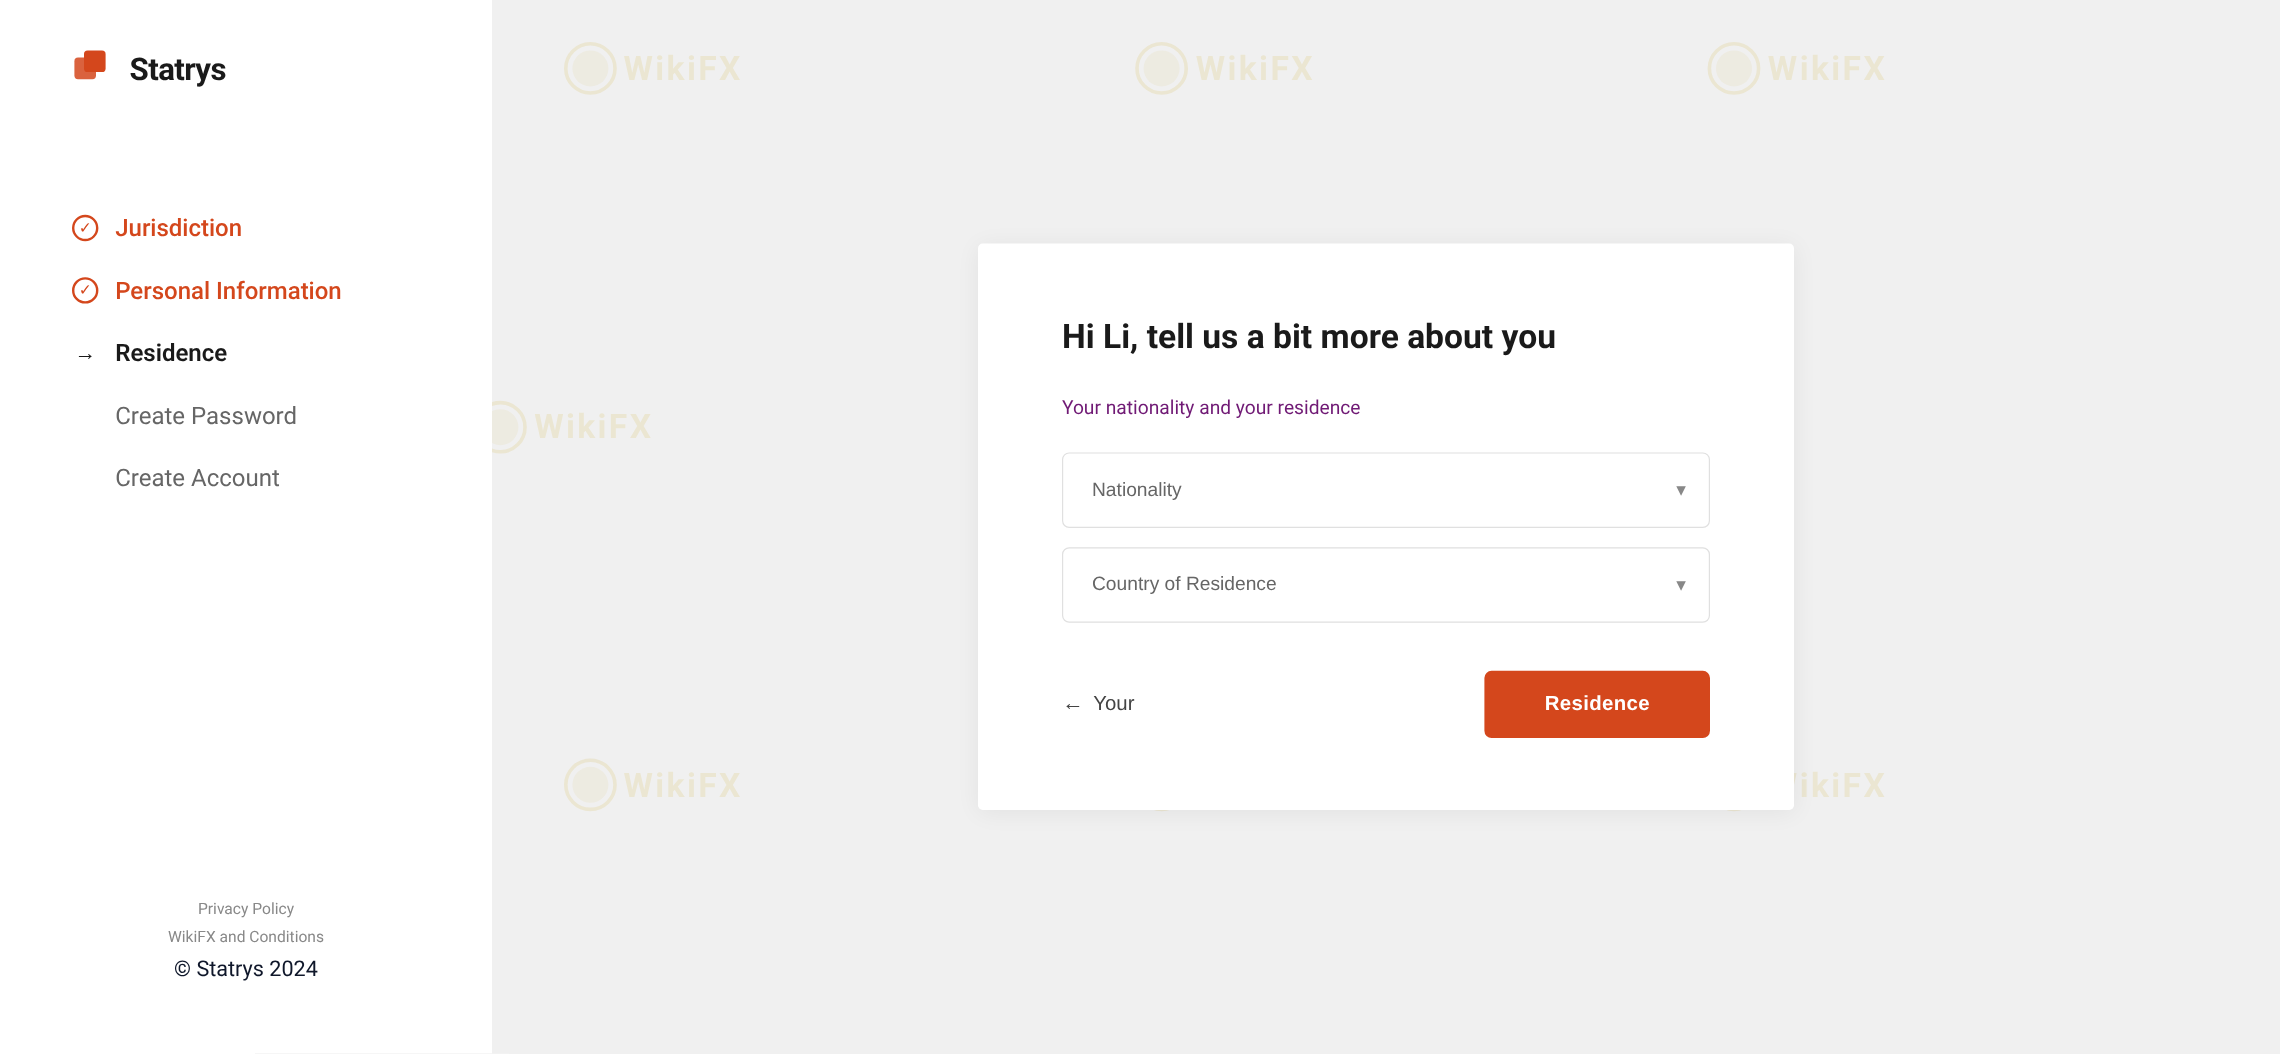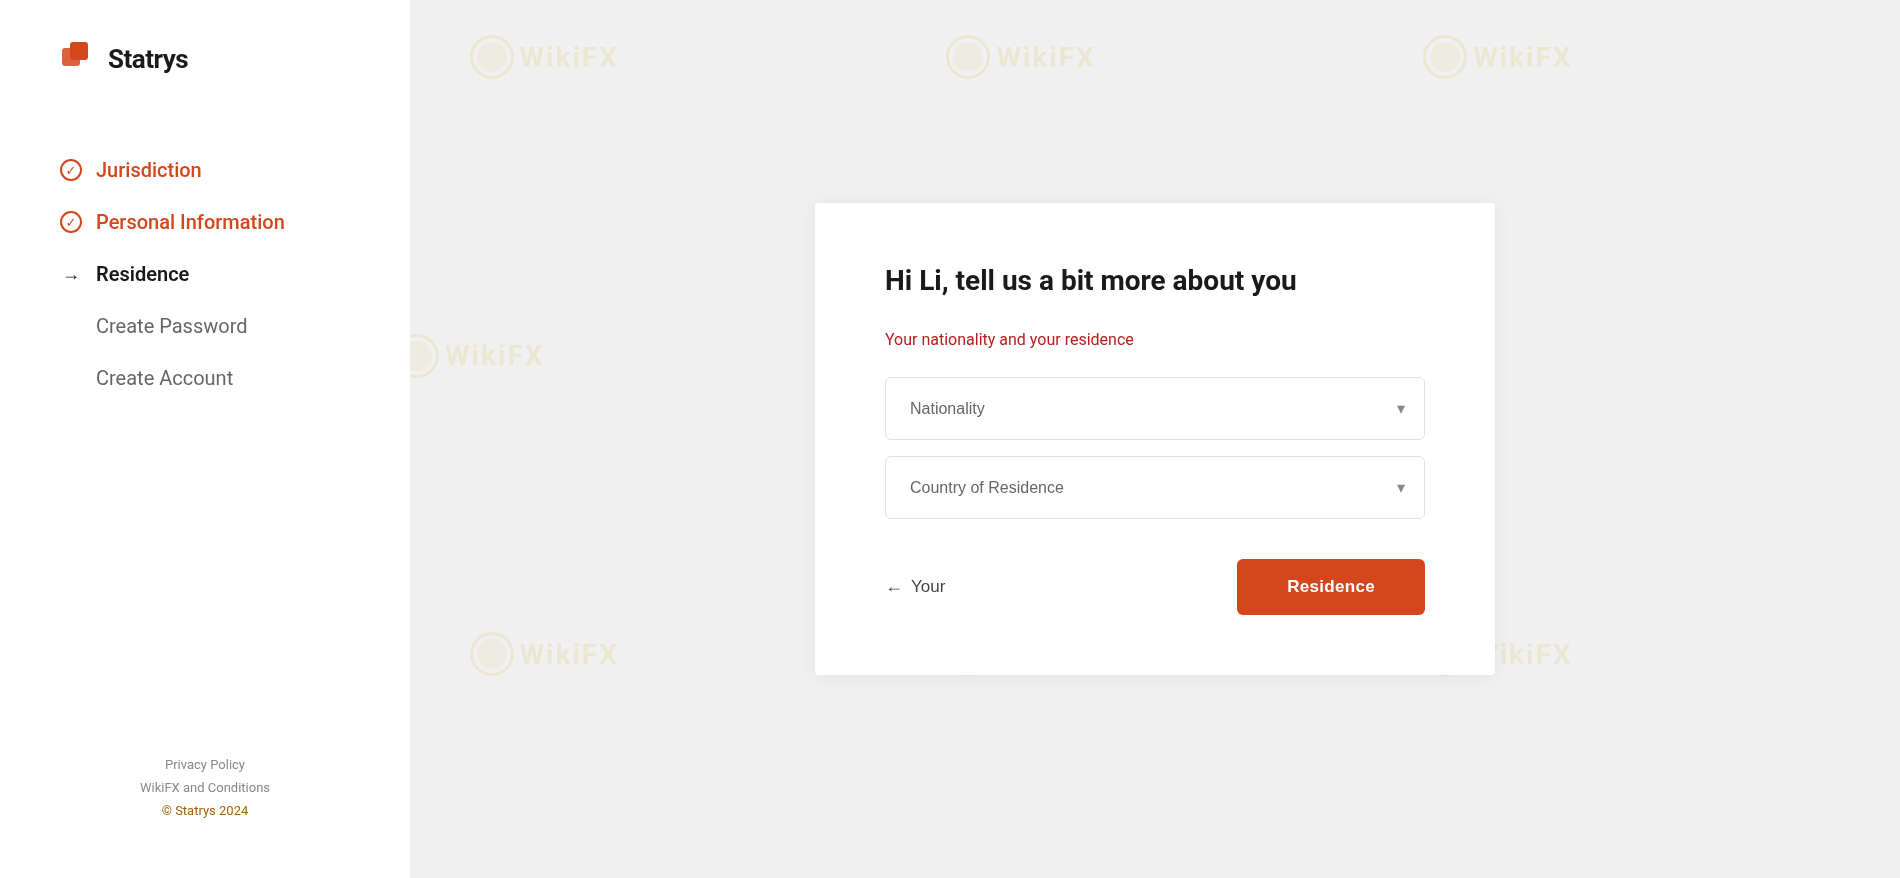--- a/index.html
+++ b/index.html
@@ -20,20 +20,21 @@
     
     .sidebar {
       width: 410px;
       min-width: 410px;
       background: #ffffff;
       display: flex;
       flex-direction: column;
       padding: 40px 60px;
       position: relative;
       z-index: 1;
+      gap: 20px;
     }
 
     .logo-container {
       display: flex;
       align-items: center;
       gap: 10px;
       margin-bottom: 80px;
     }
 
     .logo-icon {
@@ -119,22 +120,22 @@
     }
 
     .footer-link {
       font-size: 13px;
       color: #888;
       cursor: pointer;
       text-decoration: none;
     }
 
     .footer-copyright {
-      font-size: 13px;
-      color: #a16207;
+      font-size: 18px;
+      color: #0f172a;
       text-align: right;
     }
 
     
     .main-content {
       flex: 1;
       background: #f0f0f0;
       display: flex;
       align-items: center;
       justify-content: center;
@@ -203,21 +204,21 @@
     .form-title {
       font-size: 28px;
       font-weight: 700;
       color: #1a1a1a;
       margin-bottom: 30px;
       line-height: 1.3;
     }
 
     .form-subtitle {
       font-size: 16px;
-      color: #b91c1c;
+      color: #701a75;
       margin-bottom: 28px;
     }
 
     .form-select-wrapper {
       position: relative;
       margin-bottom: 16px;
     }
 
     .form-select {
       width: 100%;

